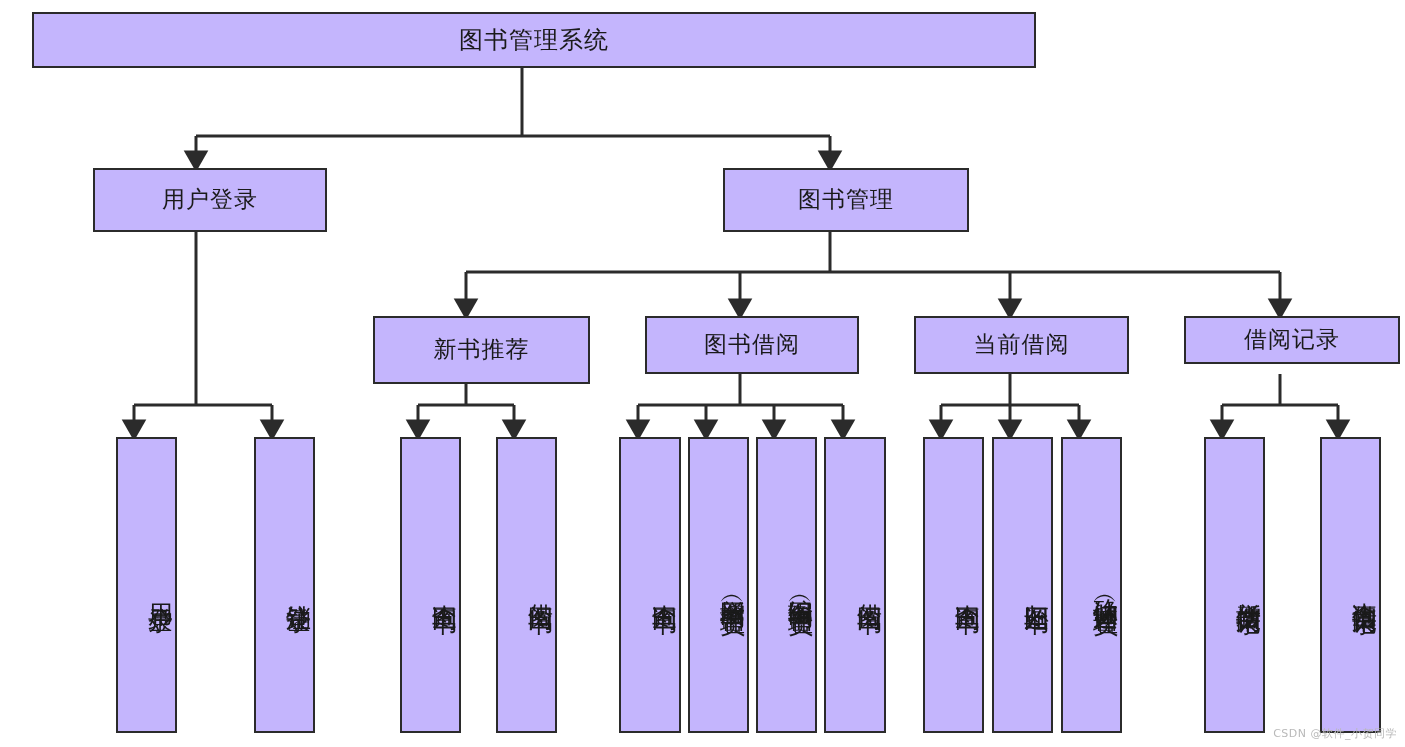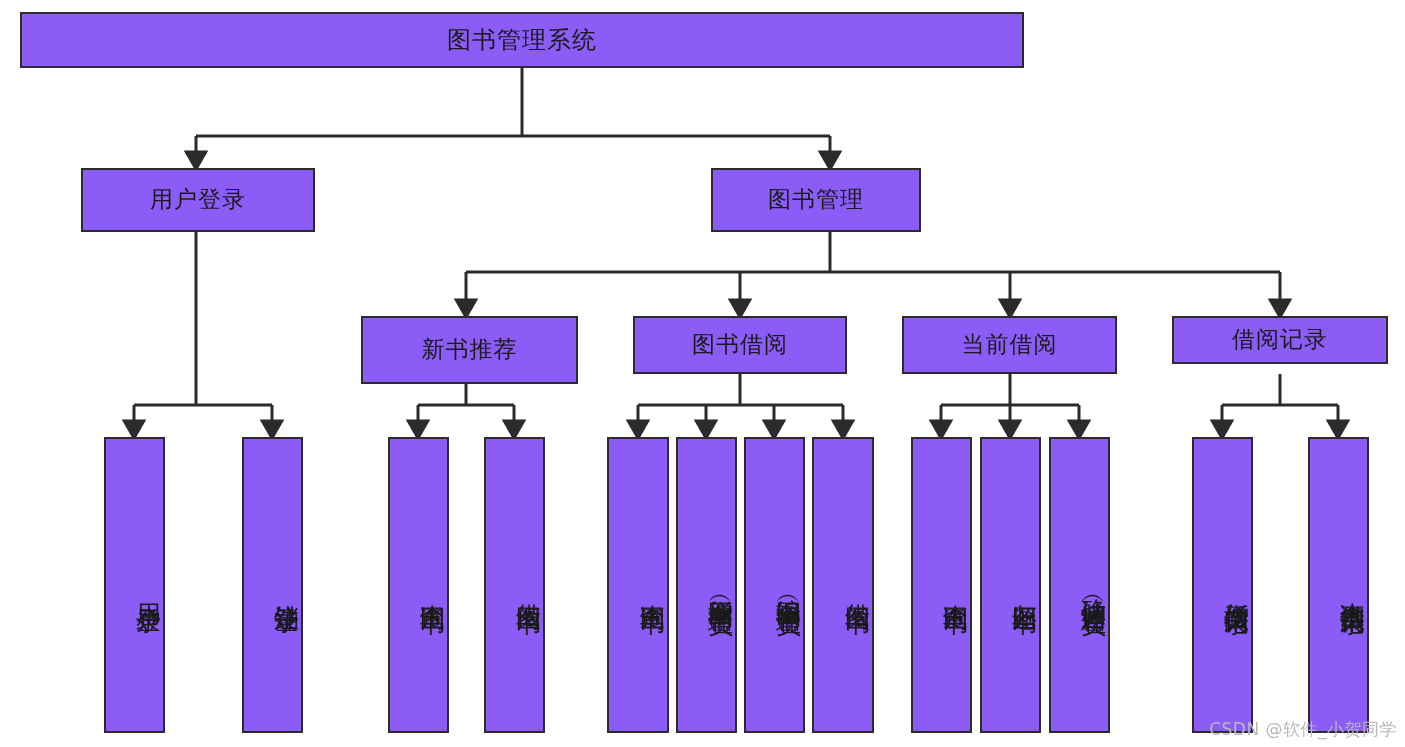--- a/index.html
+++ b/index.html
@@ -22,27 +22,28 @@
     position: absolute;
     left: 0;
     top: 0;
     width: 1405px;
     height: 747px;
     pointer-events: none;
   }
   .node {
     position: absolute;
     box-sizing: border-box;
-    background: #8b5cf6;
+    background: #c4b5fd;
     border: 2px solid #2b2b2b;
     display: flex;
     align-items: center;
     justify-content: center;
     color: #1a1a1a;
     z-index: 2;
+    margin-left: 12px;
   }
   .node-h {
     font-size: 23px;
     letter-spacing: 1px;
     line-height: 1.1;
     white-space: nowrap;
   }
   .node-root {
     font-size: 24px;
   }
@@ -54,21 +55,21 @@
     letter-spacing: 2px;
     padding-top: 6px;
     align-items: flex-start;
     justify-content: center;
     text-align: left;
   }
   .watermark {
     position: absolute;
     right: 8px;
     bottom: 6px;
-    font-size: 17px;
+    font-size: 11px;
     color: #b9b9b9;
     letter-spacing: 0.5px;
     white-space: nowrap;
     z-index: 3;
   }
 </style>
 </head>
 <body>
 
 <div id="diagram">
@@ -120,21 +121,21 @@
       <line x1="1280" y1="374" x2="1280" y2="405"></line>
       <line x1="1222" y1="405" x2="1338" y2="405"></line>
       <line x1="1222" y1="405" x2="1222" y2="429" marker-end="url(#arrowhead)"></line>
       <line x1="1338" y1="405" x2="1338" y2="429" marker-end="url(#arrowhead)"></line>
     </g>
   </svg>
 
   <div class="node node-h node-root" style="left:20px; top:12px; width:1004px; height:56px;">图书管理系统</div>
 
   <div class="node node-h" style="left:81px; top:168px; width:234px; height:64px;">用户登录</div>
-  <div class="node node-h" style="left:711px; top:168px; width:210px; height:64px;">图书管理</div>
+  <div class="node node-h" style="left:711px; top:168px; width:246px; height:64px;">图书管理</div>
 
   <div class="node node-h" style="left:361px; top:316px; width:217px; height:68px;">新书推荐</div>
   <div class="node node-h" style="left:633px; top:316px; width:214px; height:58px;">图书借阅</div>
   <div class="node node-h" style="left:902px; top:316px; width:215px; height:58px;">当前借阅</div>
   <div class="node node-h" style="left:1172px; top:316px; width:216px; height:48px;">借阅记录</div>
 
   <div class="node node-v" style="left:104px; top:437px; width:61px; height:296px;">用户登录</div>
   <div class="node node-v" style="left:242px; top:437px; width:61px; height:296px;">注销登录</div>
 
   <div class="node node-v" style="left:388px; top:437px; width:61px; height:296px;">查询图书</div>

